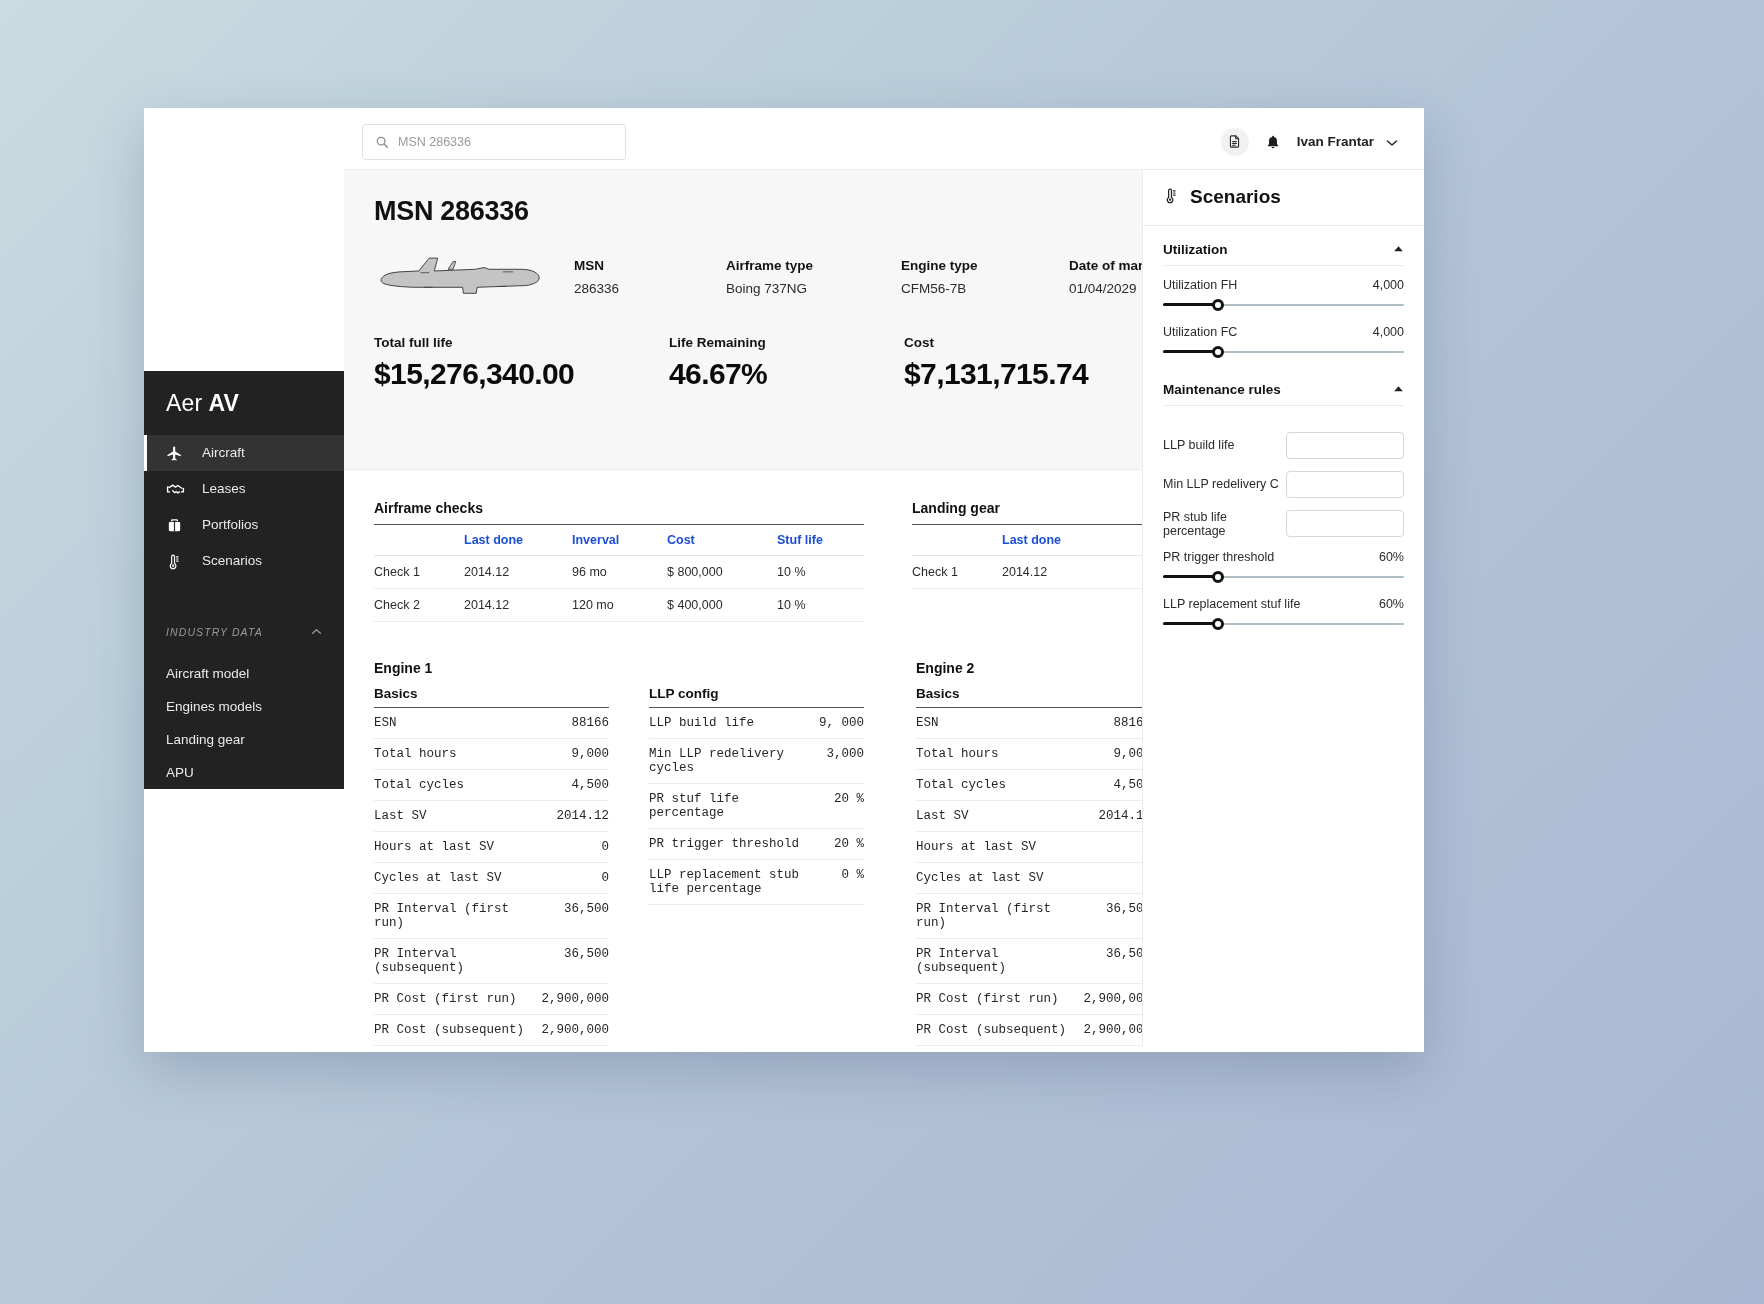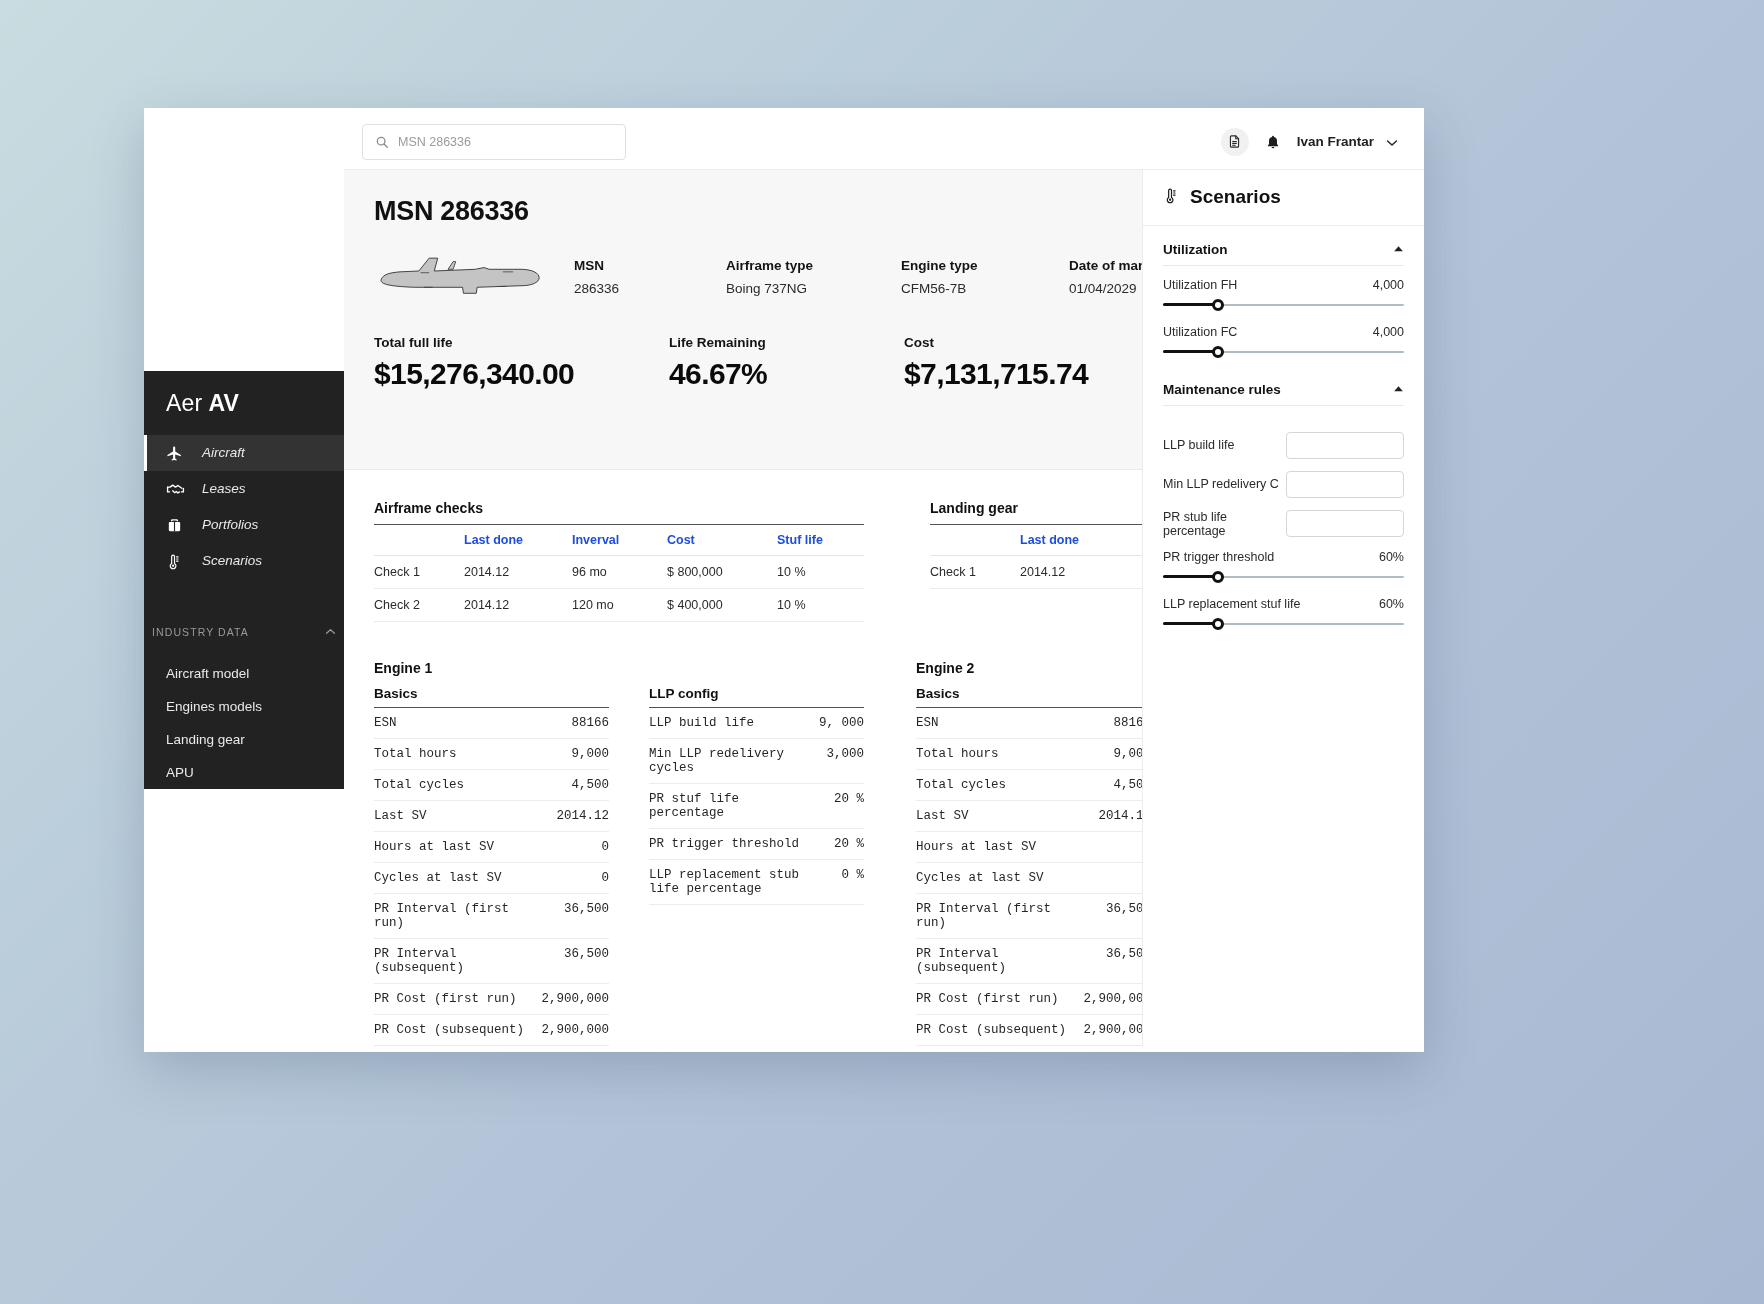--- a/index.html
+++ b/index.html
@@ -37,21 +37,21 @@
   .brand {
     height: 64px;
     display: flex; align-items: center;
     padding: 0 22px;
     font-size: 23px;
     letter-spacing: .2px;
   }
   .brand .b-light { font-weight: 400; color: #ffffff; }
   .brand .b-bold { font-weight: 700; color: #ffffff; margin-left: 6px; }
 
-  .nav-main { margin-top: 0; font-style: italic; }
+  .nav-main { margin-top: 0; }
   .nav-item {
     height: 36px;
     display: flex; align-items: center;
     padding: 0 22px;
     font-size: 13.5px;
     color: #e9e9e9;
     cursor: pointer;
     position: relative;
   }
   .nav-item.active {
@@ -66,23 +66,24 @@
     width: 22px; height: 18px;
     display: flex; align-items: center; justify-content: flex-start;
     margin-right: 14px;
     color: #ffffff;
   }
   .nav-item .nav-icon svg { display: block; }
   .nav-label { line-height: 1; }
 
   .nav-section {
     margin-top: 42px;
-    padding: 0 8px;
+    padding: 0 22px;
     display: flex; align-items: center; justify-content: space-between;
     height: 22px;
+    font-style: italic;
   }
   .nav-section-title {
     font-size: 10.5px;
     letter-spacing: 1.1px;
     color: #9a9a9a;
     font-weight: 400;
   }
   .nav-section-chev { color: #9a9a9a; font-size: 10px; line-height: 1; }
 
   .nav-sub { margin-top: 14px; }
@@ -180,21 +181,21 @@
   .kpi-value { font-size: 30px; font-weight: 700; color: #0b0b0b; letter-spacing: -.6px; }
 
   
   .content {
     flex: 1 1 auto;
     padding: 30px 30px 0 30px;
     background: #fff;
     overflow: hidden;
   }
 
-  .tables-row { display: flex; gap: 66px; }
+  .tables-row { display: flex; gap: 48px; }
   .col-left { width: 490px; flex: 0 0 490px; }
   .col-right { width: 490px; flex: 0 0 490px; }
 
   .section-title {
     font-size: 14px; font-weight: 700; color: #111;
     margin-bottom: 8px;
   }
   .sub-title {
     font-size: 13.5px; font-weight: 700; color: #111;
     margin-bottom: 6px;

